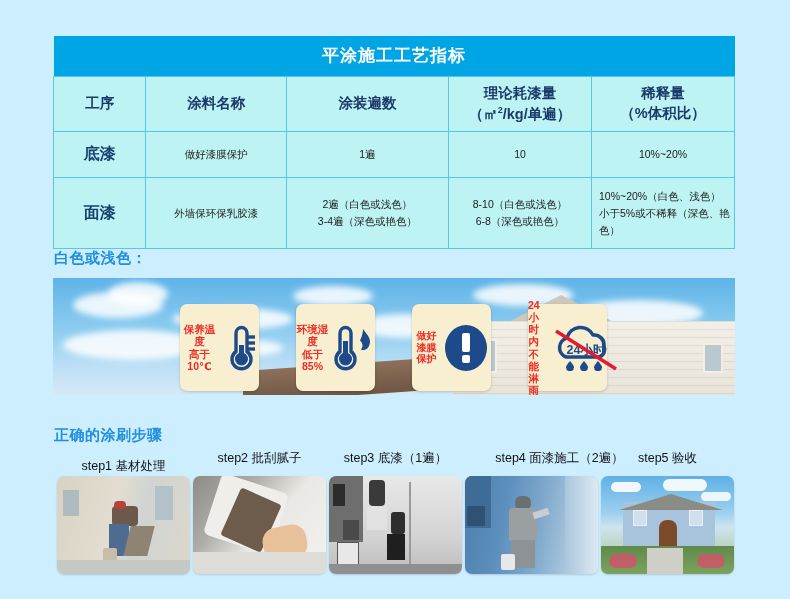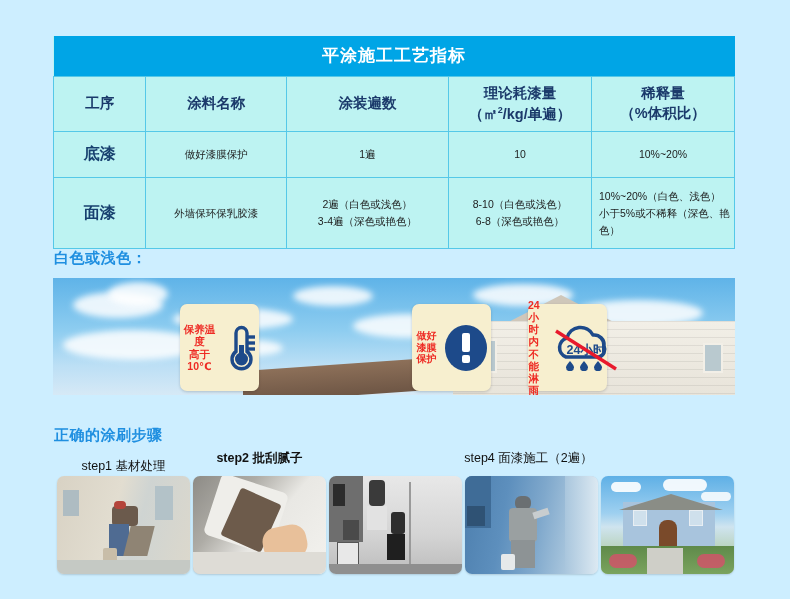--- a/index.html
+++ b/index.html
@@ -199,20 +199,34 @@
             <line x1="28" y1="12" x2="36" y2="12"></line>
             <line x1="28" y1="18" x2="36" y2="18"></line>
             <line x1="28" y1="24" x2="36" y2="24"></line>
           </g>
           <circle cx="22.5" cy="34" r="6.5" fill="#1d4a8a"></circle>
           <rect x="20" y="20" width="5" height="14" fill="#1d4a8a"></rect>
         </svg>
       </div>
     </div>
 
+    <div class="cond-card" id="cond-card-2" style="left:243px; top:26px;">
+      <div class="cap">环境湿度
+低于85%</div>
+      <div class="icon-wrap">
+        <svg width="46" height="46" viewBox="0 0 46 46">
+          <g fill="none" stroke="#1d4a8a" stroke-width="3.4">
+            <path d="M11 8 a5.5 5.5 0 0 1 11 0 v18.5 a9.5 9.5 0 1 1 -11 0 Z"></path>
+          </g>
+          <circle cx="16.5" cy="34" r="6.5" fill="#1d4a8a"></circle>
+          <rect x="14" y="16" width="5" height="18" fill="#1d4a8a"></rect>
+          <path d="M34 4 c5 7 9 10 6 17 c-1.5 3.5 -5 5 -8 3.5 c3 -4 1 -7 -1 -9 c2 -4 3 -8 3 -11.5 Z" fill="#1d4a8a"></path>
+        </svg>
+      </div>
+    </div>
 
     <div class="cond-card" id="cond-card-3" style="left:359px; top:26px;">
       <div class="cap">做好漆膜保护</div>
       <div class="icon-wrap">
         <svg width="50" height="50" viewBox="0 0 50 50">
           <ellipse cx="25" cy="25" rx="21" ry="23" fill="#1d4a8a"></ellipse>
           <rect x="21" y="10" width="8" height="19" rx="2" fill="#ffffff"></rect>
           <rect x="21" y="32" width="8" height="8" rx="2" fill="#ffffff"></rect>
         </svg>
       </div>
@@ -232,22 +246,24 @@
           </g>
           <line x1="6" y1="6" x2="66" y2="44" stroke="#e8192c" stroke-width="3.4"></line>
         </svg>
       </div>
     </div>
   </div>
 
   <div class="section-heading" id="steps-heading">正确的涂刷步骤</div>
 
   <div class="step-label" style="left:57px; width:133px;margin-top:8px;">step1 基材处理</div>
-  <div class="step-label" style="left:193px; width:133px;font-weight:bold;">step2 批刮腻子</div>
-  <div class="step-label" style="left:462px; width:133px;">step4 面漆施工（2遍）</div>
+  <div class="step-label" style="left:193px; width:133px;">step2 批刮腻子</div>
+  <div class="step-label" style="left:329px; width:133px;">step3 底漆（1遍）</div>
+  <div class="step-label" style="left:493px; width:133px;">step4 面漆施工（2遍）</div>
+  <div class="step-label" style="left:601px; width:133px;">step5 验收</div>
 
   <div class="thumb" style="left:57px;">
     <div class="inner" style="background:linear-gradient(105deg,#d8d2c4 0%,#e2ddd0 42%,#cfd4d2 60%,#dcd8cc 100%);">
       <div style="position:absolute;left:6px;top:14px;width:16px;height:26px;background:#aebcc2;"></div>
       <div style="position:absolute;left:98px;top:10px;width:18px;height:34px;background:#b3c2c8;"></div>
       <div style="position:absolute;left:55px;top:30px;width:26px;height:20px;background:#6b5a4c;border-radius:4px;"></div>
       <div style="position:absolute;left:57px;top:25px;width:12px;height:8px;background:#b4443a;border-radius:4px;"></div>
       <div style="position:absolute;left:52px;top:48px;width:20px;height:32px;background:#4f6b92;"></div>
       <div style="position:absolute;left:70px;top:50px;width:24px;height:30px;background:#8f8474;transform:skewX(-14deg);"></div>
       <div style="position:absolute;left:46px;top:72px;width:14px;height:18px;background:#c8bda8;border-radius:2px;"></div>

